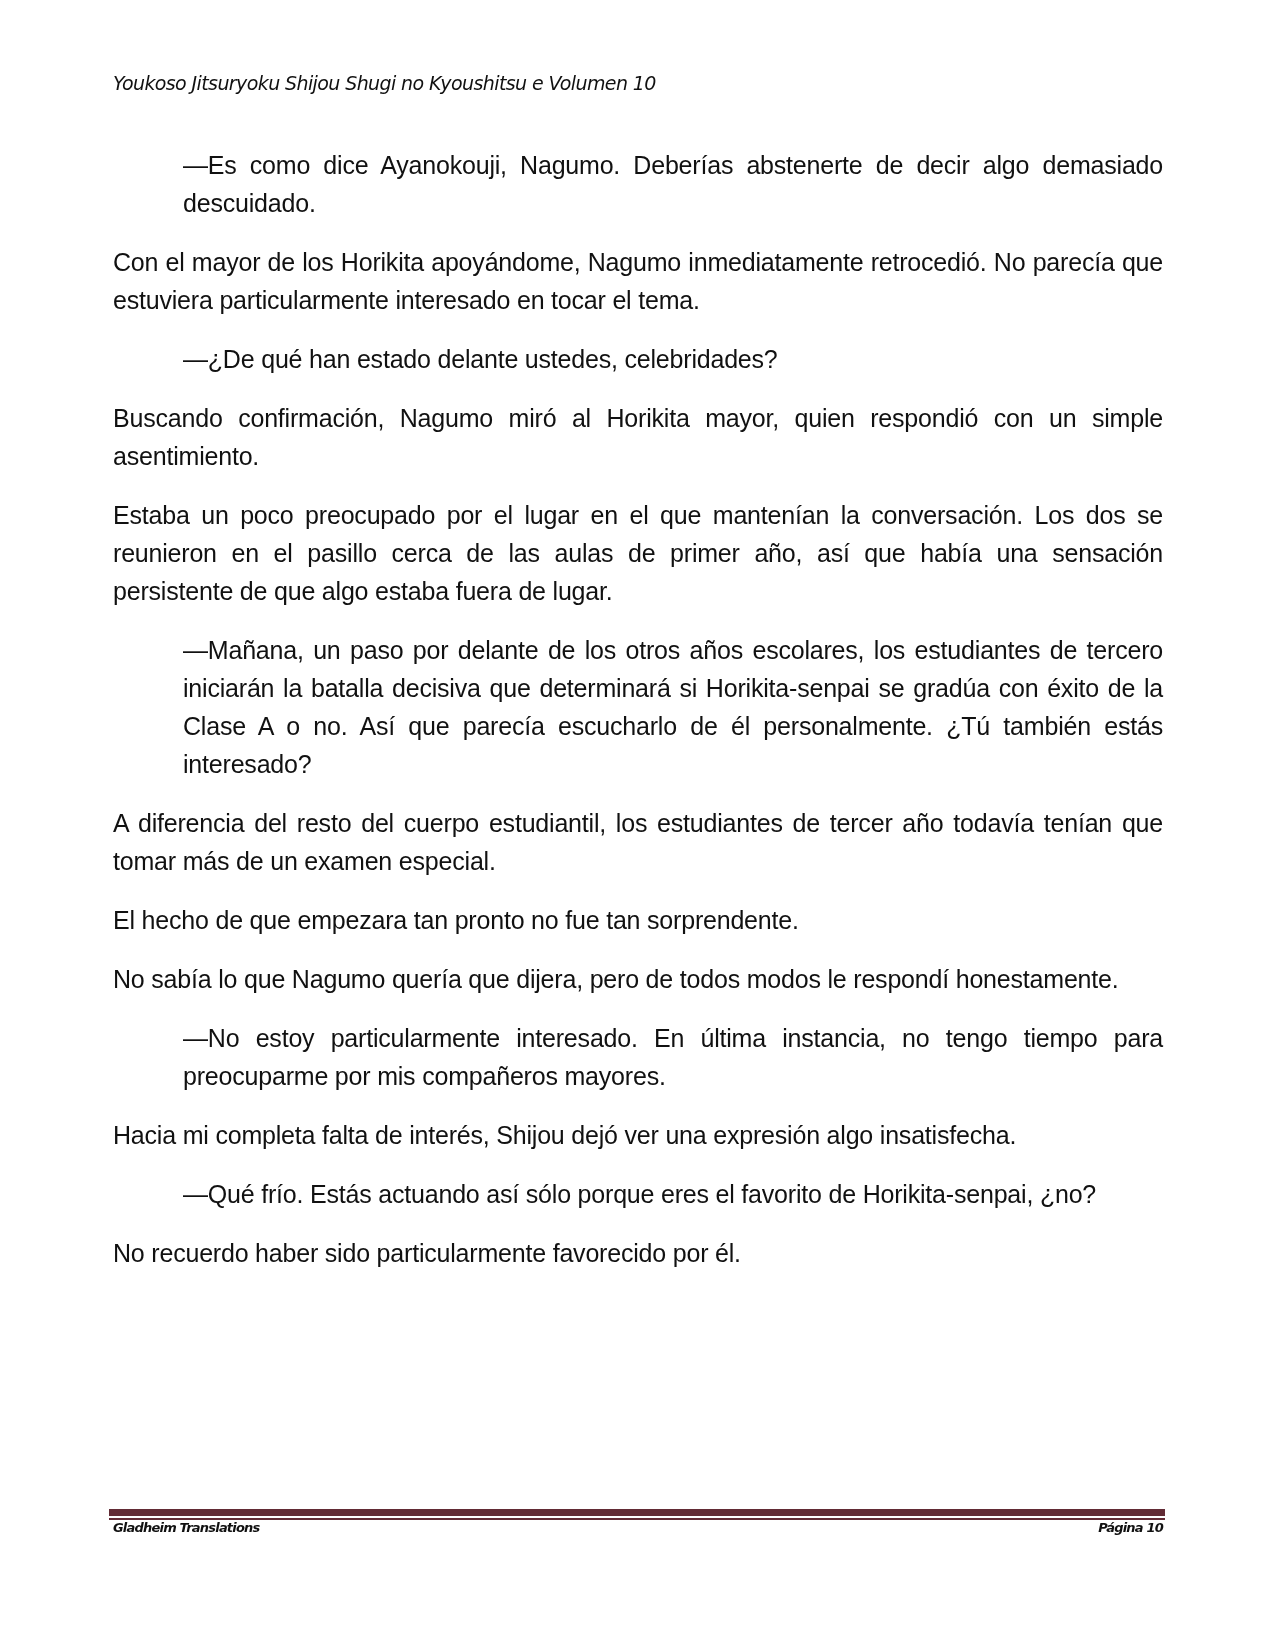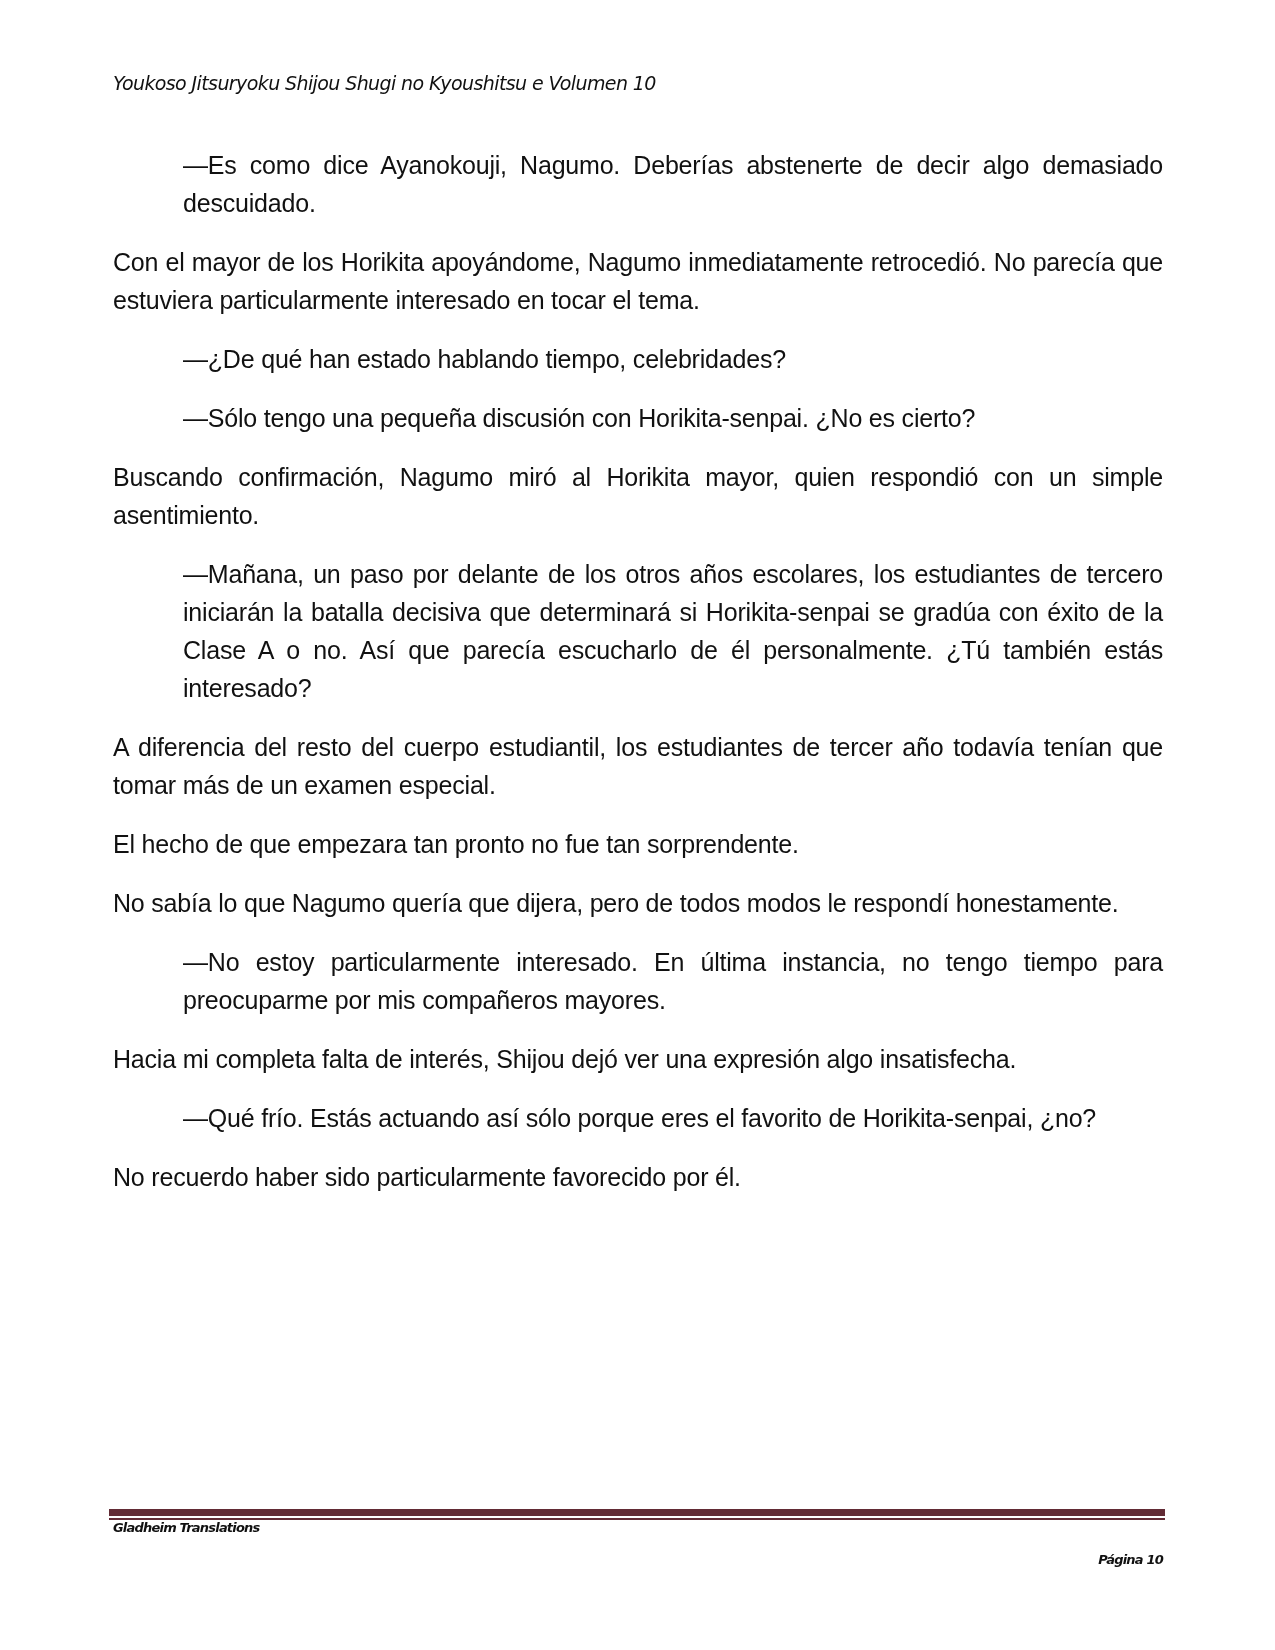--- a/index.html
+++ b/index.html
@@ -18,33 +18,33 @@
   .para.dialogue { margin-left: 70px; }
   .footer-rule { position: absolute; left: 109px; width: 1056px; }
   .rule-thick { top: 1509px; height: 7px; background: #622b35; }
   .rule-thin { top: 1518px; height: 2px; background: #622b35; }
   .footer-left, .footer-right {
     position: absolute; top: 1520px;
     font-family: "DejaVu Sans", sans-serif; font-style: italic; font-weight: bold;
     font-size: 13px; letter-spacing: -0.8px; color: #111;
   }
   .footer-left { left: 113px; }
-  .footer-right { right: 112px; margin-top: 32px; }
+  .footer-right { right: 112px; }
 </style>
 </head>
 <body>
 
 <div class="header">Youkoso Jitsuryoku Shijou Shugi no Kyoushitsu e Volumen 10</div>
 
 <div class="body-text">
   <p class="para dialogue">—Es como dice Ayanokouji, Nagumo. Deberías abstenerte de decir algo demasiado descuidado.</p>
   <p class="para">Con el mayor de los Horikita apoyándome, Nagumo inmediatamente retrocedió. No parecía que estuviera particularmente interesado en tocar el tema.</p>
-  <p class="para dialogue">—¿De qué han estado hablando tiempo, celebridades?</p>
-  <p class="para dialogue">—Sólo tengo una pequeña discusión con Horikita-senpai. ¿No es cierto?</p>
+  <p class="para dialogue">—¿De qué han estado delante ustedes, celebridades?</p>
   <p class="para">Buscando confirmación, Nagumo miró al Horikita mayor, quien respondió con un simple asentimiento.</p>
+  <p class="para">Estaba un poco preocupado por el lugar en el que mantenían la conversación. Los dos se reunieron en el pasillo cerca de las aulas de primer año, así que había una sensación persistente de que algo estaba fuera de lugar.</p>
   <p class="para dialogue">—Mañana, un paso por delante de los otros años escolares, los estudiantes de tercero iniciarán la batalla decisiva que determinará si Horikita-senpai se gradúa con éxito de la Clase A o no. Así que parecía escucharlo de él personalmente. ¿Tú también estás interesado?</p>
   <p class="para">A diferencia del resto del cuerpo estudiantil, los estudiantes de tercer año todavía tenían que tomar más de un examen especial.</p>
   <p class="para">El hecho de que empezara tan pronto no fue tan sorprendente.</p>
   <p class="para">No sabía lo que Nagumo quería que dijera, pero de todos modos le respondí honestamente.</p>
   <p class="para dialogue">—No estoy particularmente interesado. En última instancia, no tengo tiempo para preocuparme por mis compañeros mayores.</p>
   <p class="para">Hacia mi completa falta de interés, Shijou dejó ver una expresión algo insatisfecha.</p>
   <p class="para dialogue">—Qué frío. Estás actuando así sólo porque eres el favorito de Horikita-senpai, ¿no?</p>
   <p class="para">No recuerdo haber sido particularmente favorecido por él.</p>
 </div>
 

